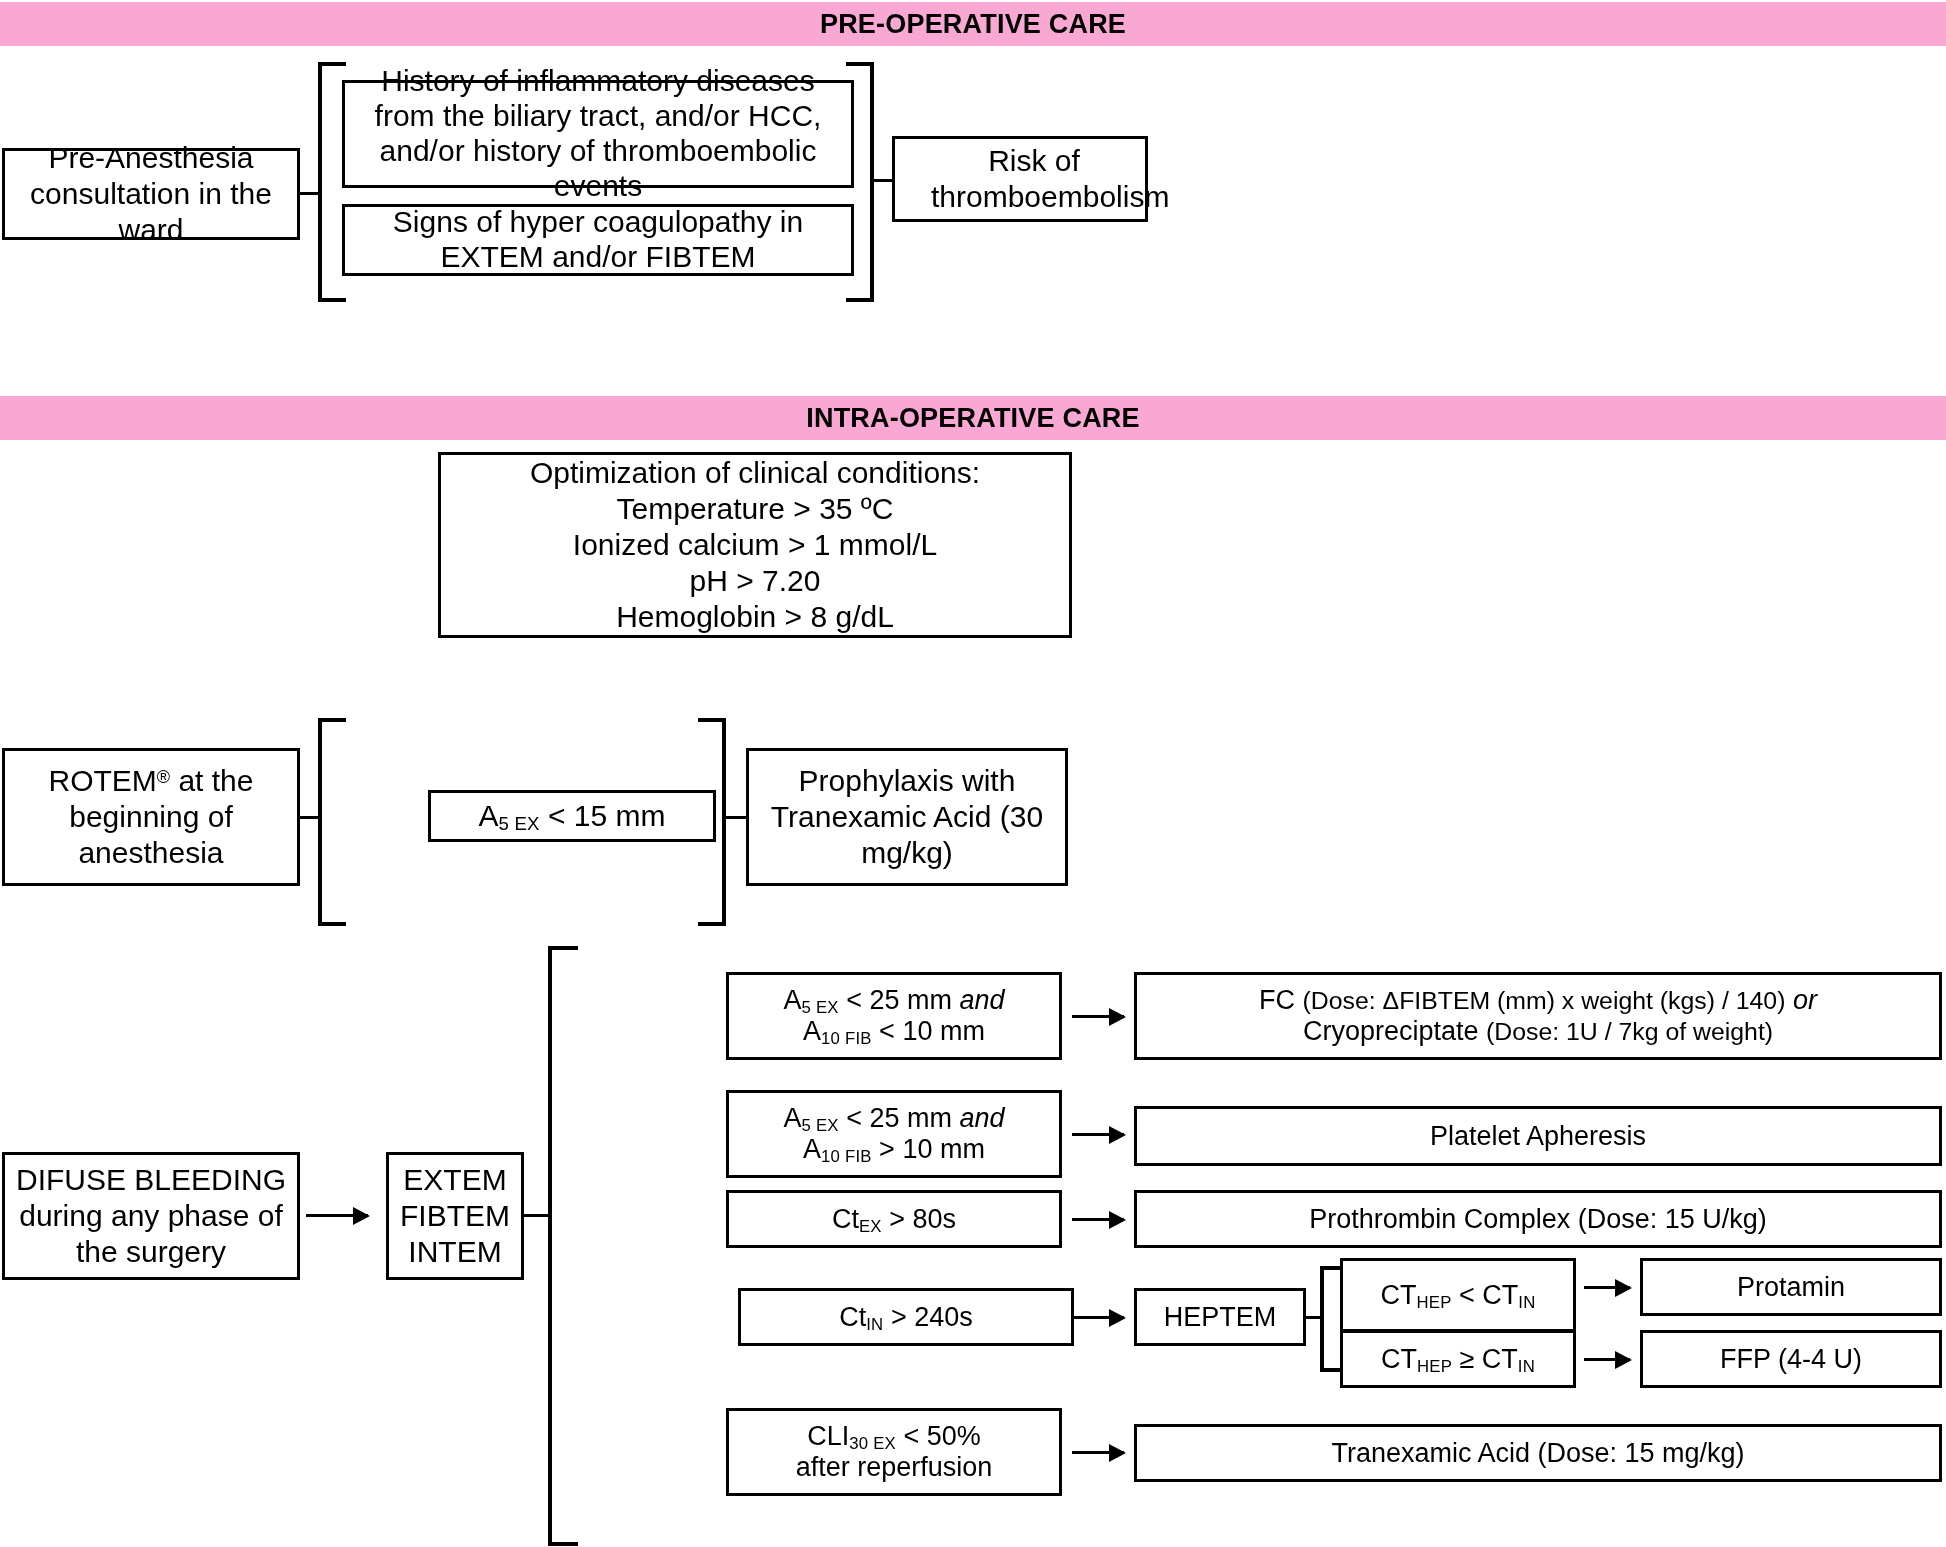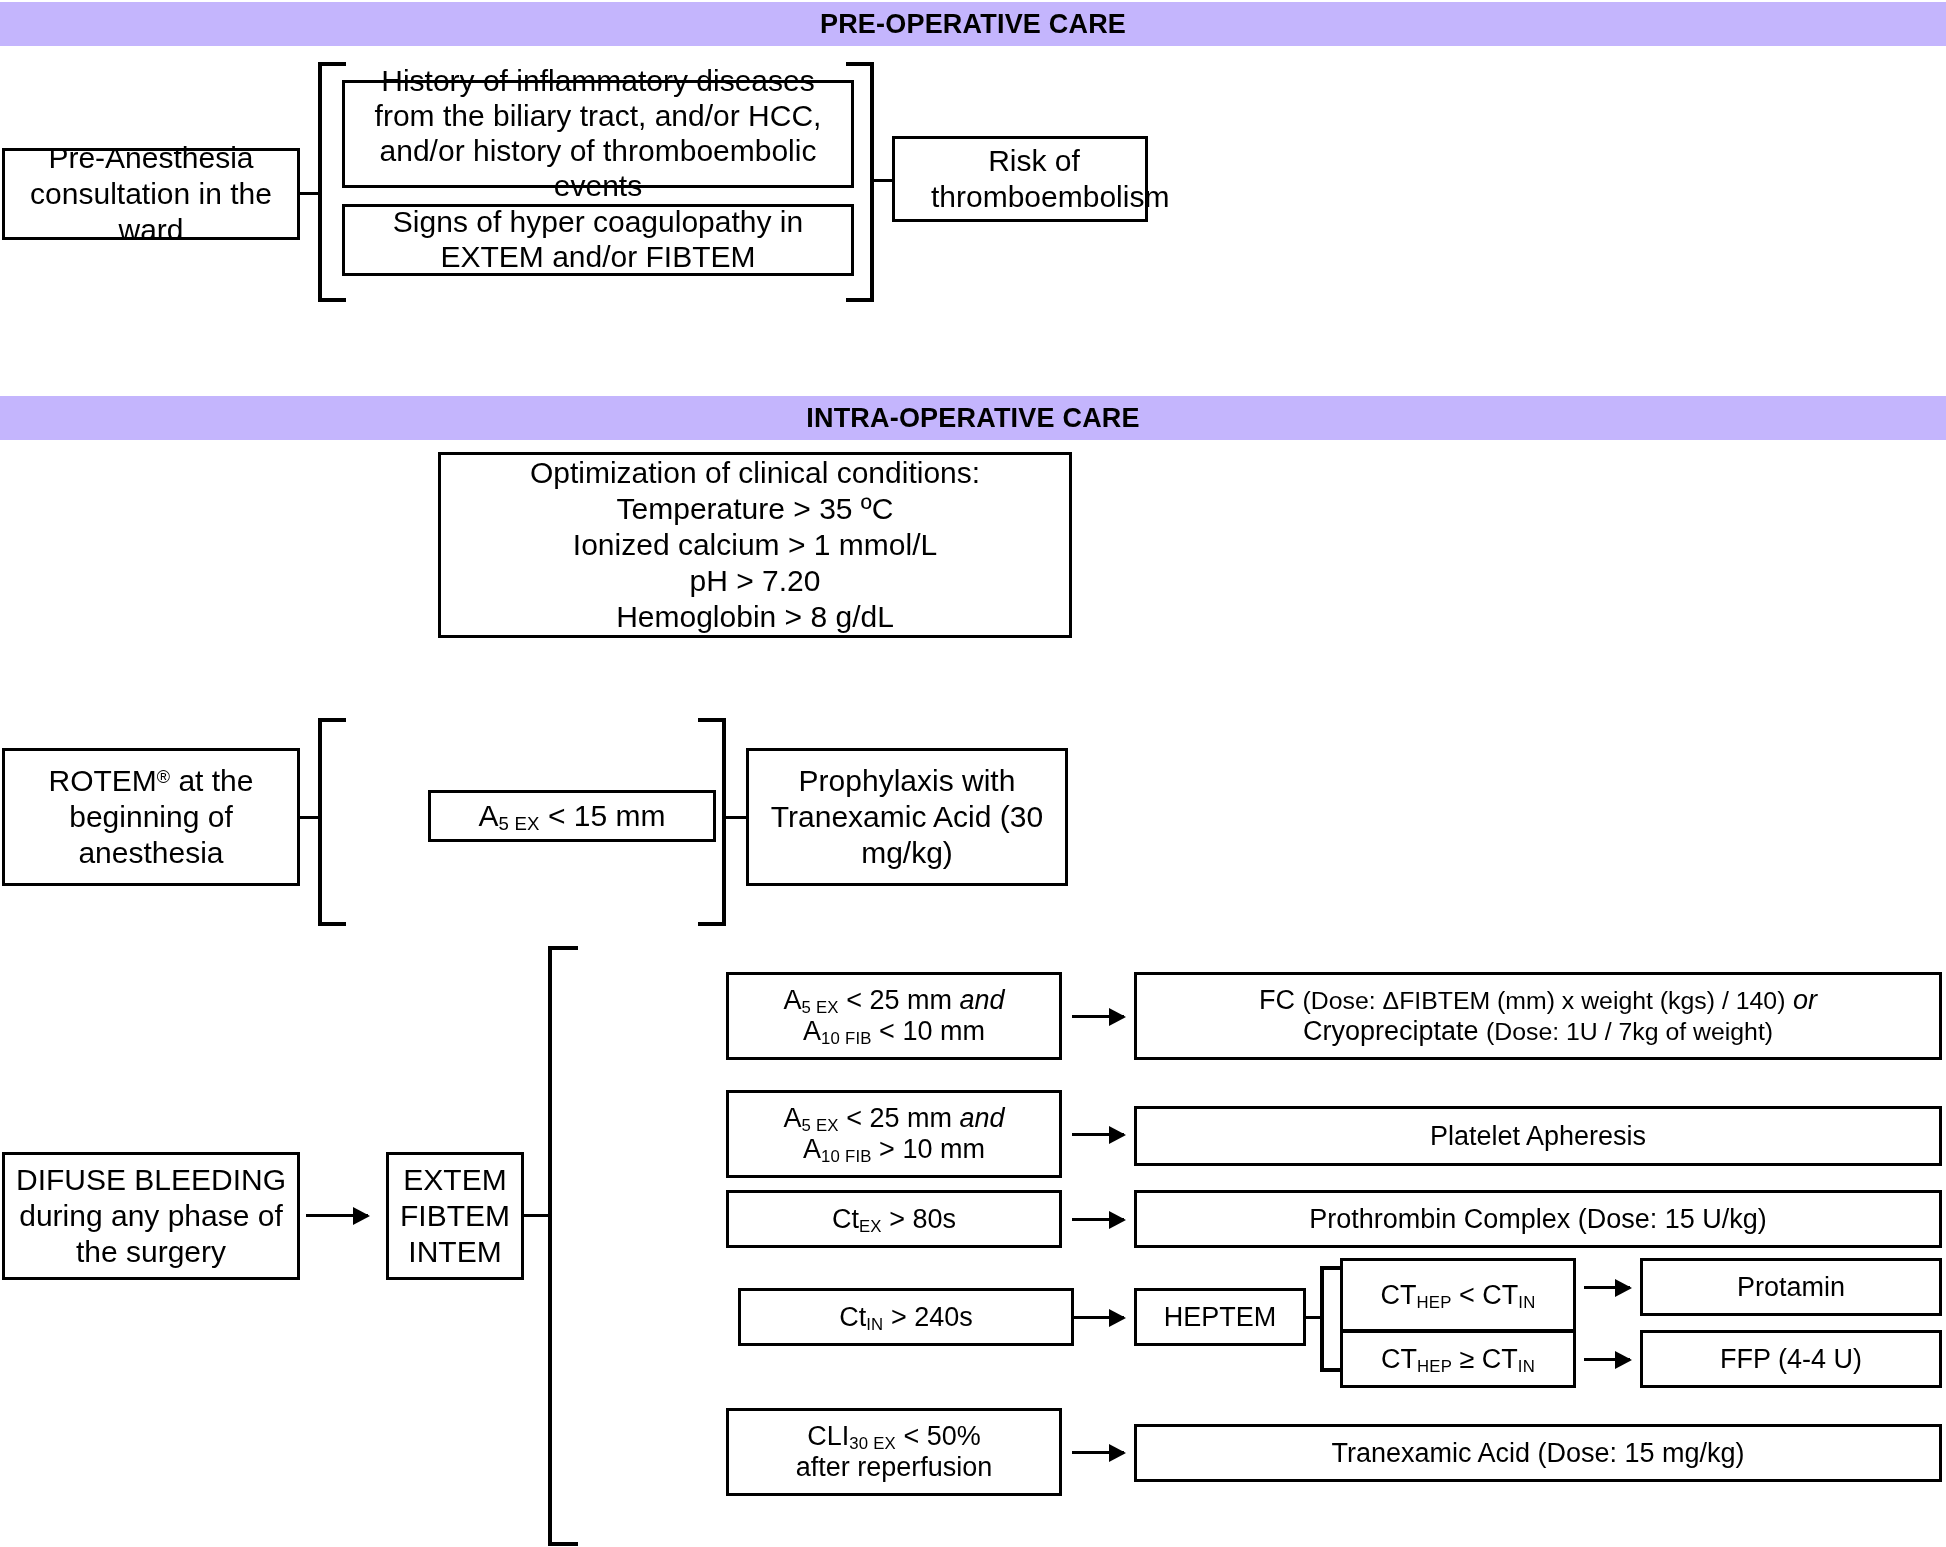--- a/index.html
+++ b/index.html
@@ -14,21 +14,21 @@
     height:1547px;
     overflow:hidden;
     background:#fff;
   }
 
   
   .band{
     position:absolute;
     left:0;
     width:1946px;
-    background:#c4b5fd;
+    background:#f9a8d4;
     display:flex;
     align-items:center;
     justify-content:center;
   }
   .band-label{
     font-weight:bold;
     font-size:27px;
     letter-spacing:.2px;
     color:#000;
   }

